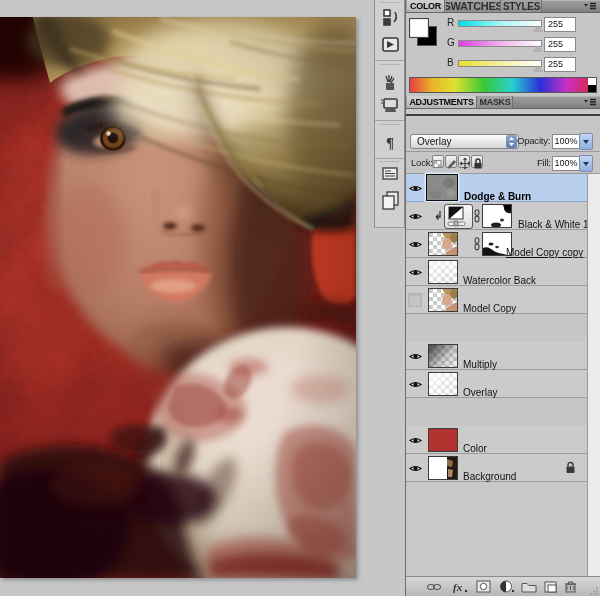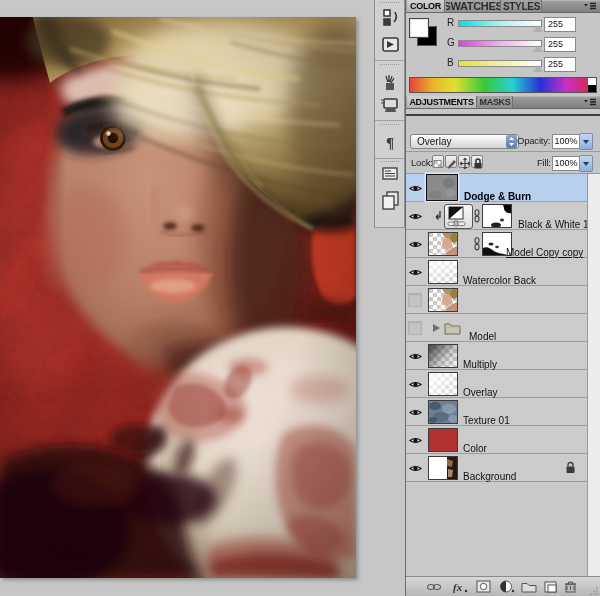--- a/index.html
+++ b/index.html
@@ -364,64 +364,41 @@
               <rect width="4" height="4" fill="#c9c9c9"></rect>
               <rect x="4" y="4" width="4" height="4" fill="#c9c9c9"></rect>
             </pattern>
           </defs>
           <rect width="28" height="22" fill="url(#ck)"></rect>
           <path d="M13,0 L28,0 L28,7 C23,9 17,7 15,3 Z" fill="#b2945a"></path>
           <ellipse cx="18" cy="11" rx="5" ry="6" fill="#d8a88c"></ellipse>
           <path d="M16,22 L28,22 L28,13 C23,15 18,18 16,22 Z" fill="#c49478"></path>
           <ellipse cx="25" cy="5" rx="3.5" ry="5" fill="#9a7c46"></ellipse>
         </svg></div>
-    </div>
-    <div class="row" style="top:314px;">
-      <div style="position:absolute;left:2px;top:7px;width:12px;height:12px;border:1px solid #b2b2b2;box-shadow:inset 0 1px 2px rgba(0,0,0,0.12);background:#c4c4c4"></div>
-      <div style="position:absolute;left:27px;top:10px;width:0;height:0;border-left:7px solid #6e6e6e;border-top:4.5px solid transparent;border-bottom:4.5px solid transparent"></div>
-      <svg width="17" height="14" style="position:absolute;left:38px;top:7px">
-        <path d="M1,3 L6,3 L8,5 L16,5 L16,13 L1,13 Z" fill="#c9c3b4" stroke="#6a6a5a" stroke-width="1"></path>
-        <path d="M1,6 L16,6" stroke="#b5af9e" stroke-width="1"></path>
-      </svg>
-      <div class="lname" style="left:63px">Model</div>
+      <div class="lname" style="left:57px">Model Copy</div>
     </div>
     <div class="row" style="top:342px;">
       <svg width="13" height="9" style="position:absolute;left:3px;top:10px">
         <path d="M1,4.5 Q6.5,0.5 12,4.5 Q6.5,8.5 1,4.5 Z" fill="#e8e8e8" stroke="#111" stroke-width="1.2"></path>
         <circle cx="6.5" cy="4.5" r="2.1" fill="#111"></circle>
       </svg>
       <div class="thumb cb" style="left:22px">
         <div style="position:absolute;inset:0;background:linear-gradient(135deg,rgba(40,40,40,0.85),rgba(120,120,120,0.35) 60%,rgba(200,200,200,0.1))"></div>
       </div>
       <div class="lname" style="left:57px">Multiply</div>
     </div>
     <div class="row" style="top:370px;">
       <svg width="13" height="9" style="position:absolute;left:3px;top:10px">
         <path d="M1,4.5 Q6.5,0.5 12,4.5 Q6.5,8.5 1,4.5 Z" fill="#e8e8e8" stroke="#111" stroke-width="1.2"></path>
         <circle cx="6.5" cy="4.5" r="2.1" fill="#111"></circle>
       </svg>
       <div class="thumb cb" style="left:22px">
         <div style="position:absolute;inset:0;background:linear-gradient(135deg,rgba(255,255,255,0.9),rgba(255,255,255,0.2))"></div>
       </div>
       <div class="lname" style="left:57px">Overlay</div>
-    </div>
-    <div class="row" style="top:398px;">
-      <svg width="13" height="9" style="position:absolute;left:3px;top:10px">
-        <path d="M1,4.5 Q6.5,0.5 12,4.5 Q6.5,8.5 1,4.5 Z" fill="#e8e8e8" stroke="#111" stroke-width="1.2"></path>
-        <circle cx="6.5" cy="4.5" r="2.1" fill="#111"></circle>
-      </svg>
-      <div class="thumb" style="left:22px"><svg width="28" height="22">
-          <rect width="28" height="22" fill="#6e7f92"></rect>
-          <ellipse cx="6" cy="5" rx="6" ry="4" fill="#4a5a6e"></ellipse>
-          <ellipse cx="20" cy="8" rx="7" ry="5" fill="#8fa0b2" opacity="0.8"></ellipse>
-          <ellipse cx="12" cy="16" rx="8" ry="5" fill="#5a6a7e" opacity="0.9"></ellipse>
-          <ellipse cx="24" cy="18" rx="5" ry="4" fill="#90a2b4" opacity="0.7"></ellipse>
-          <ellipse cx="4" cy="19" rx="4" ry="3" fill="#3e4e60" opacity="0.8"></ellipse>
-        </svg></div>
-      <div class="lname" style="left:57px">Texture 01</div>
     </div>
     <div class="row" style="top:426px;">
       <svg width="13" height="9" style="position:absolute;left:3px;top:10px">
         <path d="M1,4.5 Q6.5,0.5 12,4.5 Q6.5,8.5 1,4.5 Z" fill="#e8e8e8" stroke="#111" stroke-width="1.2"></path>
         <circle cx="6.5" cy="4.5" r="2.1" fill="#111"></circle>
       </svg>
       <div class="thumb" style="left:22px;background:#b23230"></div>
       <div class="lname" style="left:57px">Color</div>
     </div>
     <div class="row" style="top:454px;">

